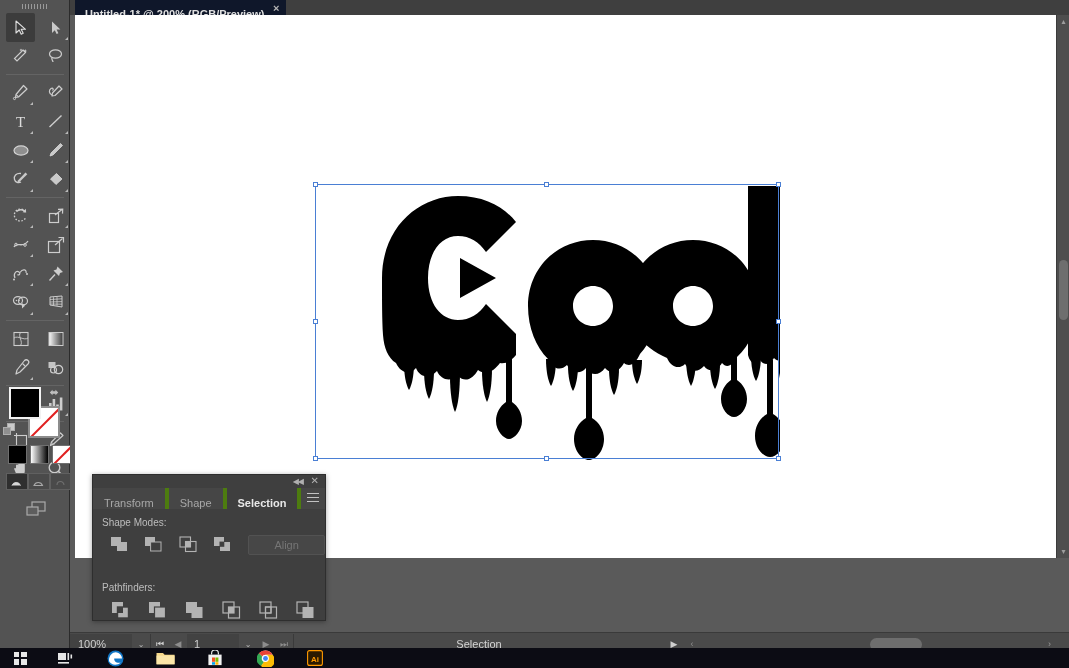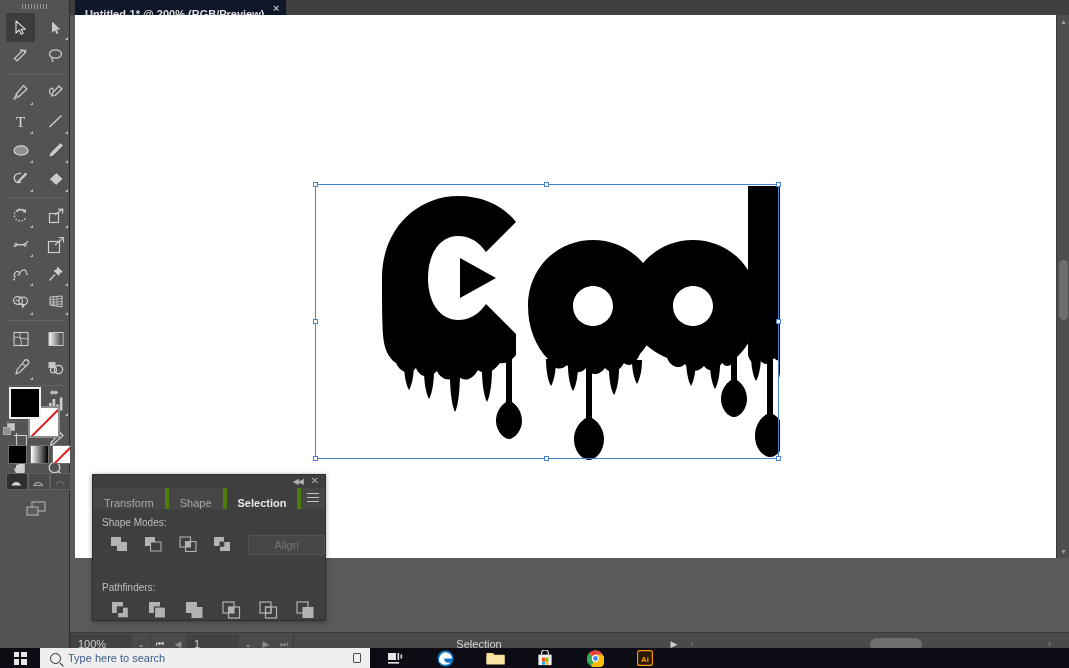--- a/index.html
+++ b/index.html
@@ -816,25 +816,20 @@
   <div class="taskbar">
     <div class="tb-start">
       <div class="win-logo">
           <i></i>
           <i></i>
           <i></i>
           <i></i>
         </div>
     </div>
 
-    <div class="searchbox">
-      <span class="mag"></span>
-      <span>Type here to search</span>
-      <span class="sq"></span>
-    </div>
 
     <div class="tb-icons">
       <div class="tbi">
         <svg width="15" height="13" viewBox="0 0 15 13">
           <rect x="0" y="1" width="8" height="7" fill="#e6e6e6"></rect>
           <rect x="9.5" y="1" width="1.6" height="7" fill="#e6e6e6"></rect>
           <rect x="12.5" y="2.5" width="1.6" height="4" fill="#e6e6e6"></rect>
           <rect x="0" y="10" width="11" height="1.6" fill="#e6e6e6"></rect>
         </svg>
       </div>

